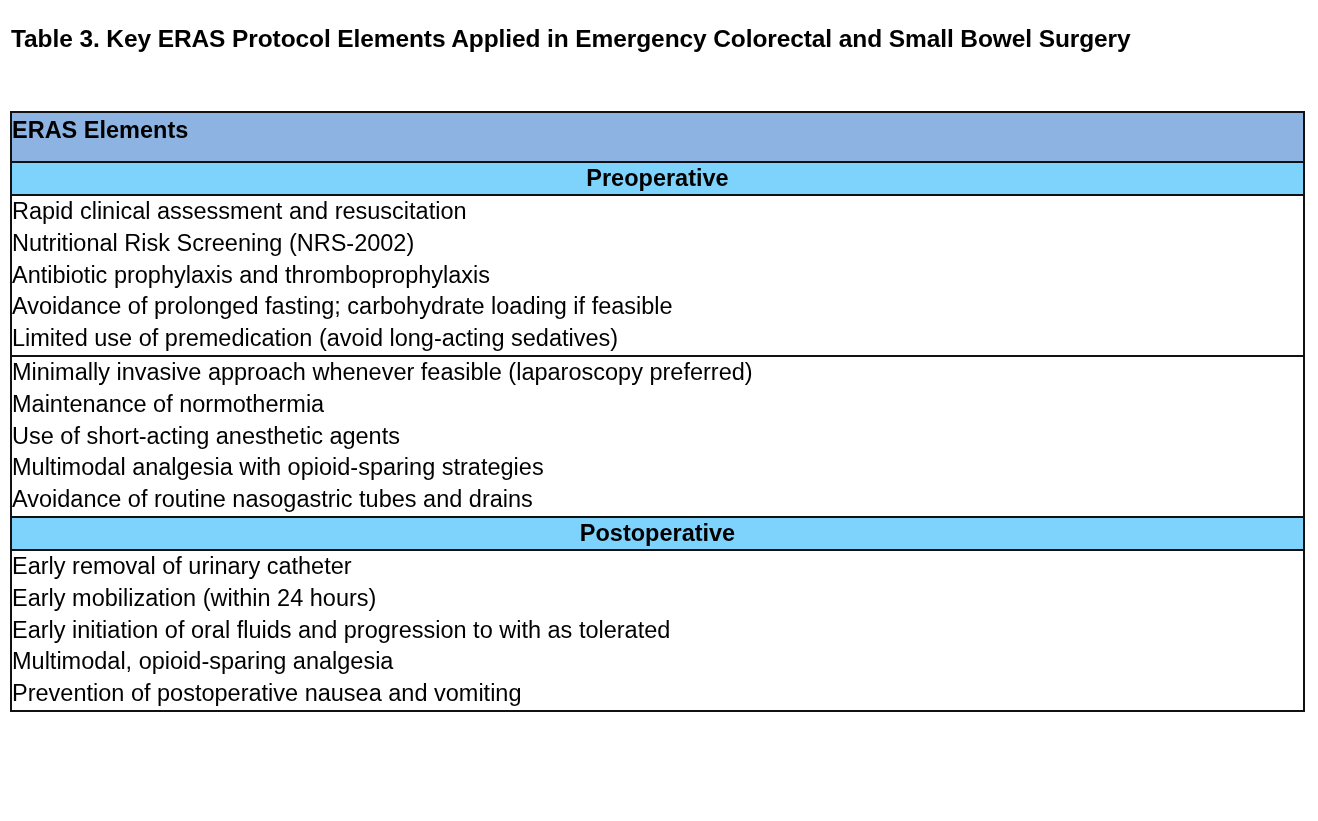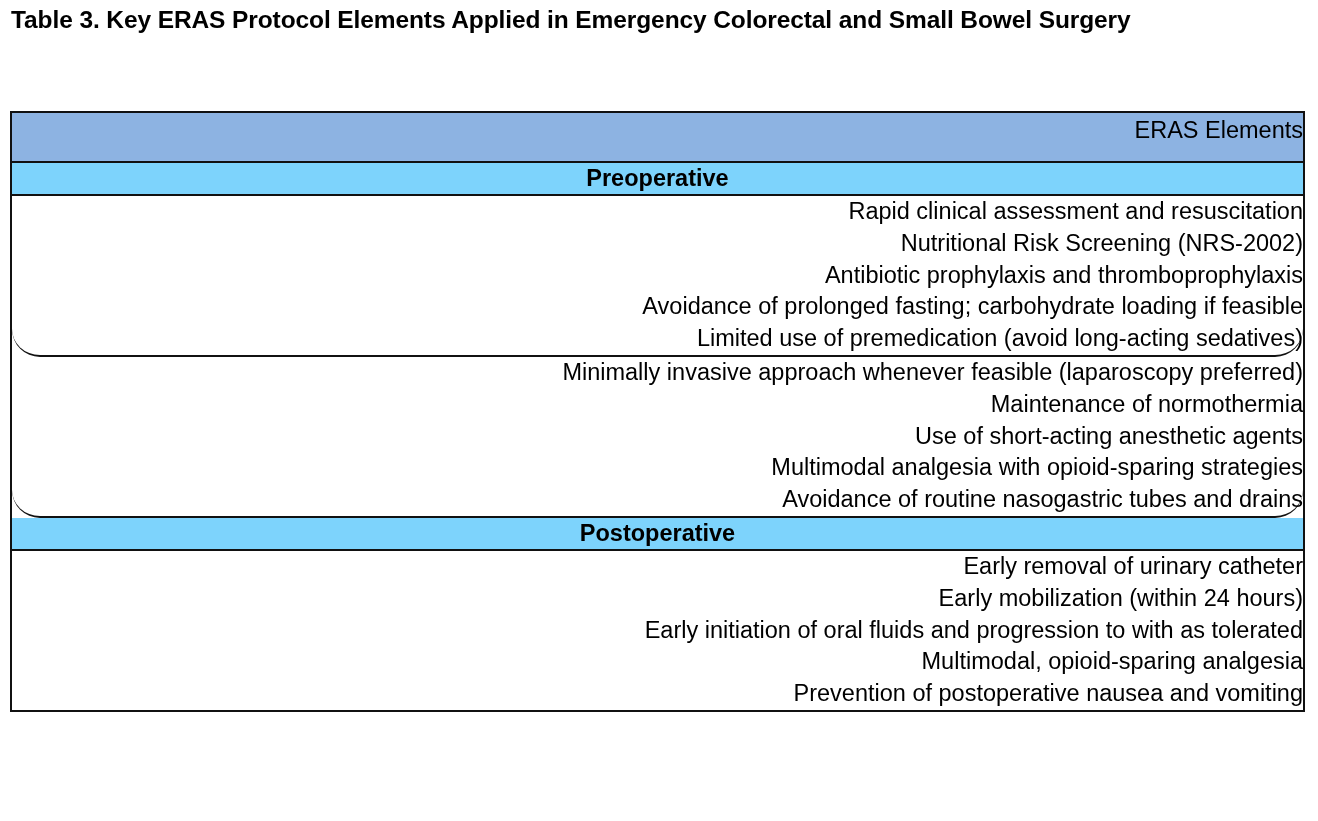--- a/index.html
+++ b/index.html
@@ -1,36 +1,36 @@
 <!DOCTYPE html>
 <html><head>
 <meta charset="utf-8">
 <style>
   html, body { margin: 0; padding: 0; background: #ffffff; }
   body {
     width: 1318px; height: 821px; position: relative; overflow: hidden;
     font-family: "Liberation Sans", sans-serif; color: #000;
   }
   .caption {
-    position: absolute; left: 11px; top: 4px; width: 1290px;
+    position: absolute; left: 11px; top: 23px; width: 1290px;
     font-weight: bold; font-size: 24.5px; line-height: 32px; letter-spacing: -0.1px;
   }
   .tbl {
     position: absolute; left: 10px; top: 111px; width: 1291px;
     border: 2px solid #111; border-bottom-width: 2px;
   }
   .hdr {
     height: 48px; background: #8DB3E2; border-bottom: 2px solid #111;
-    text-align: right; font-weight: normal; font-size: 23.5px; line-height: 34px;
+    text-align: left; font-weight: bold; font-size: 23.5px; line-height: 34px;
   }
   .sec {
     height: 31px; background: #7dd3fc; border-bottom: 2px solid #111;
     text-align: center; font-weight: bold; font-size: 23.5px; line-height: 31px;
   }
-  .body { border-bottom: 2px solid #111; text-align: right; border-radius: 28px; }
+  .body { border-bottom: 2px solid #111; text-align: left; }
   .body.last { border-bottom: none; }
   .item { font-size: 23.5px; line-height: 31.8px; height: 31.8px; white-space: nowrap; }
 </style>
 </head>
 <body>
 
 <div class="caption">Table 3. Key ERAS Protocol Elements Applied in Emergency Colorectal and Small Bowel Surgery</div>
 
 <div class="tbl">
   <div class="hdr">ERAS Elements</div>

